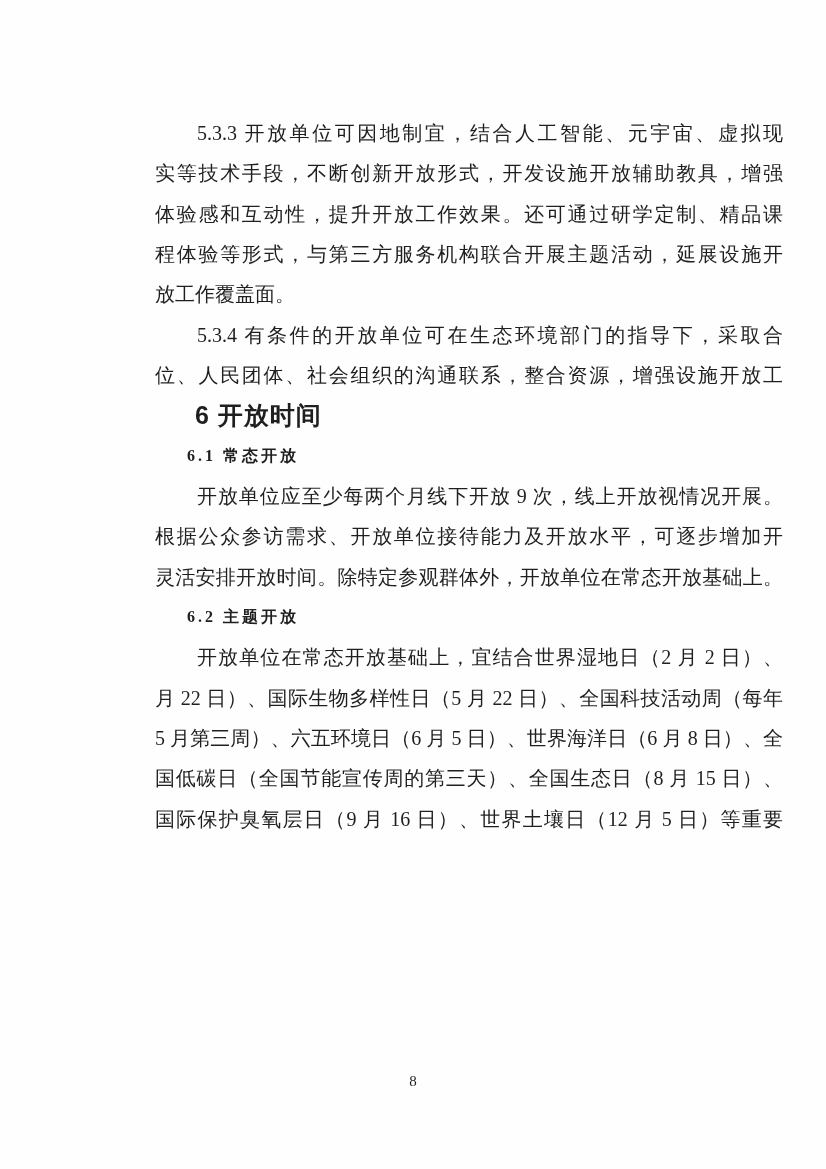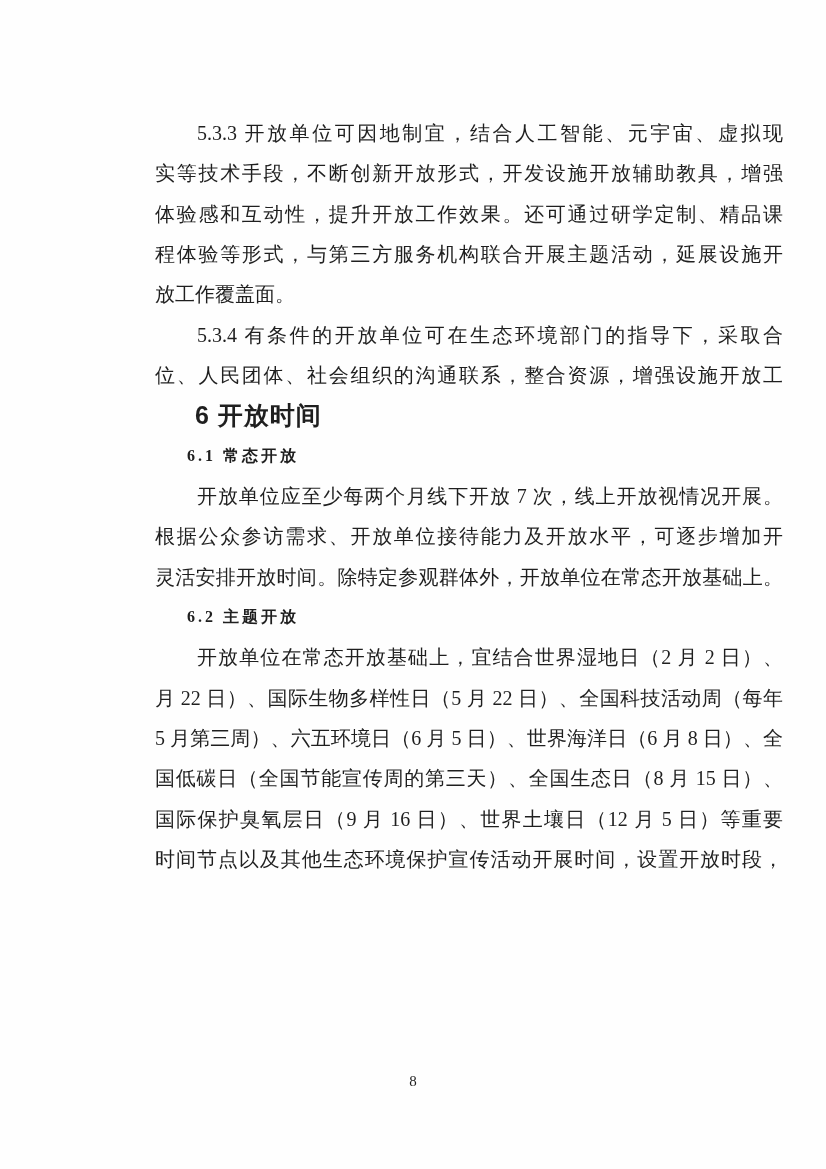--- a/index.html
+++ b/index.html
@@ -71,27 +71,26 @@
   <div class="content">
       <div class="line indent">5.3.3 开放单位可因地制宜，结合人工智能、元宇宙、虚拟现</div>
       <div class="line">实等技术手段，不断创新开放形式，开发设施开放辅助教具，增强</div>
       <div class="line">体验感和互动性，提升开放工作效果。还可通过研学定制、精品课</div>
       <div class="line">程体验等形式，与第三方服务机构联合开展主题活动，延展设施开</div>
       <div class="line last">放工作覆盖面。</div>
       <div class="line indent">5.3.4 有条件的开放单位可在生态环境部门的指导下，采取合</div>
       <div class="line">位、人民团体、社会组织的沟通联系，整合资源，增强设施开放工</div>
       <div class="line heading-1">6 开放时间</div>
       <div class="line heading-2">6.1 常态开放</div>
-      <div class="line indent">开放单位应至少每两个月线下开放 7 次，线上开放视情况开展。</div>
+      <div class="line indent">开放单位应至少每两个月线下开放 9 次，线上开放视情况开展。</div>
       <div class="line">根据公众参访需求、开放单位接待能力及开放水平，可逐步增加开</div>
       <div class="line">灵活安排开放时间。除特定参观群体外，开放单位在常态开放基础上。</div>
       <div class="line heading-2">6.2 主题开放</div>
       <div class="line indent">开放单位在常态开放基础上，宜结合世界湿地日（2 月 2 日）、</div>
       <div class="line">月 22 日）、国际生物多样性日（5 月 22 日）、全国科技活动周（每年</div>
       <div class="line">5 月第三周）、六五环境日（6 月 5 日）、世界海洋日（6 月 8 日）、全</div>
       <div class="line">国低碳日（全国节能宣传周的第三天）、全国生态日（8 月 15 日）、</div>
       <div class="line">国际保护臭氧层日（9 月 16 日）、世界土壤日（12 月 5 日）等重要</div>
-      <div class="line">时间节点以及其他生态环境保护宣传活动开展时间，设置开放时段，</div>
     </div>
   <div class="footer">
     <span class="page-number">8</span>
   </div>
 </div>
 
 </body></html>

